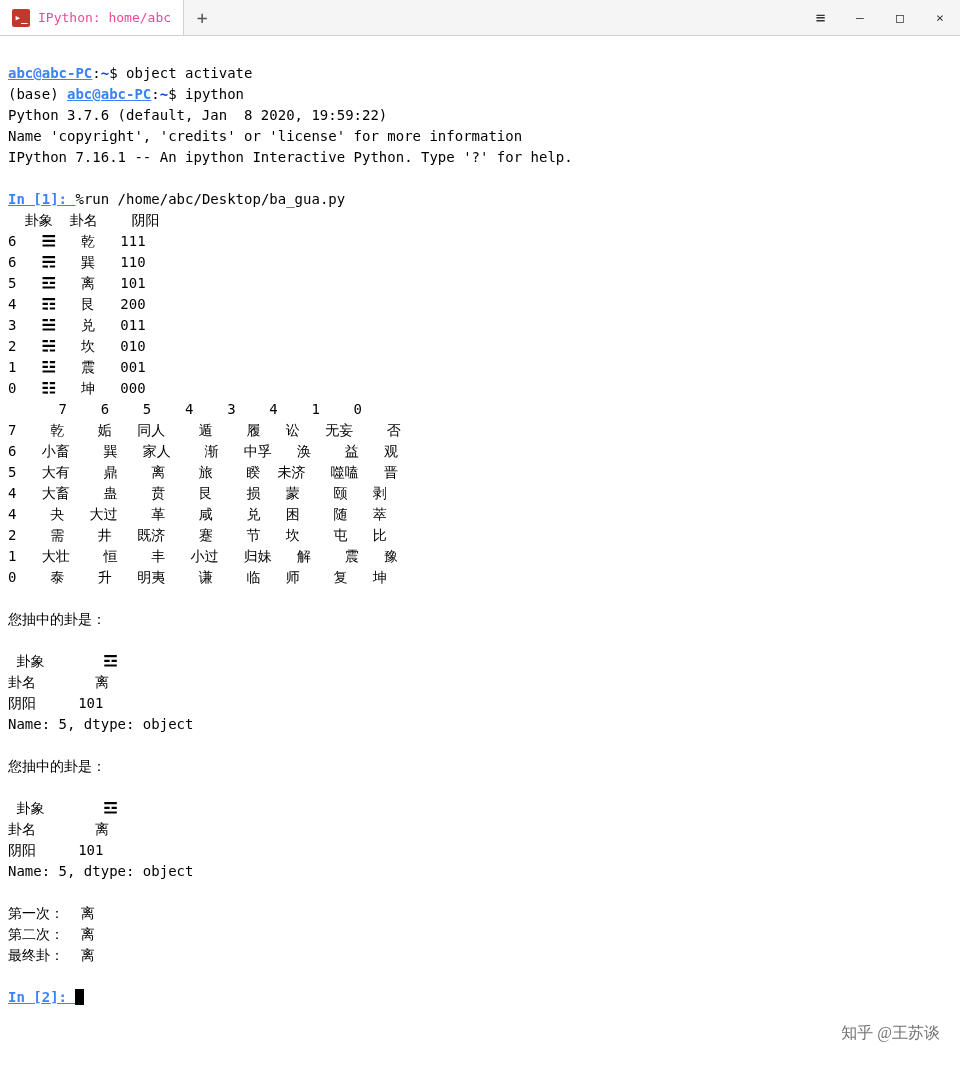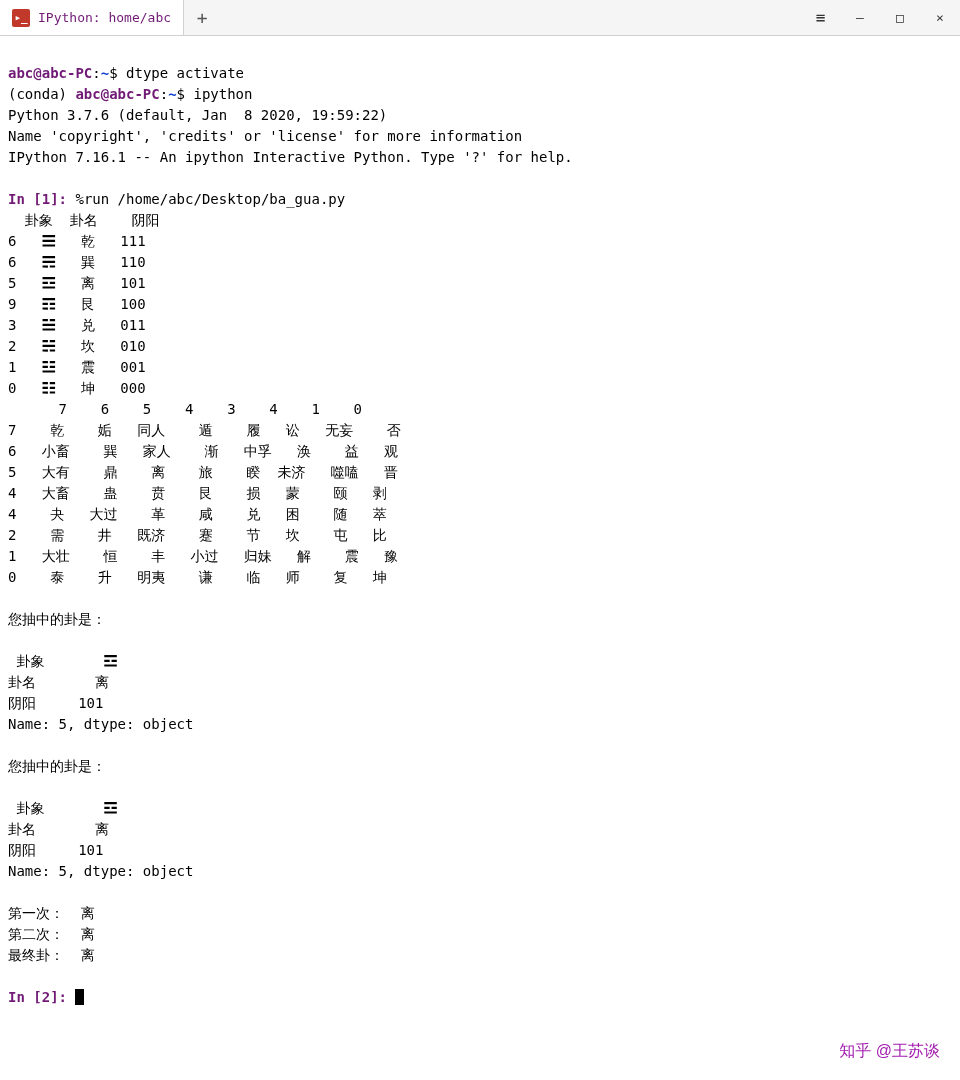--- a/index.html
+++ b/index.html
@@ -33,21 +33,21 @@
   height: 18px;
   background: #c0392b;
   border-radius: 2px;
   display: flex;
   align-items: center;
   justify-content: center;
   color: #fff;
   font-size: 11px;
   font-weight: bold;
 }
-.tab-title { color: #701a75; font-size: 13px; }
+.tab-title { color: #ec4899; font-size: 13px; }
 .newtab {
   width: 36px;
   display: flex;
   align-items: center;
   justify-content: center;
   color: #555;
   font-size: 18px;
 }
 .spacer { flex: 1; }
 .winbtns {
@@ -66,36 +66,36 @@
 .menu-icon {
   font-size: 16px;
   letter-spacing: -1px;
 }
 .terminal {
   padding: 6px 8px;
   line-height: 21px;
   white-space: pre;
   color: #000;
 }
-.green { color: #701a75; font-weight: bold; }
+.green { color: #3b82f6; font-weight: bold; text-decoration: underline; }
 .blue { color: #1040d0; font-weight: bold; }
 .cursor {
   display: inline-block;
   width: 9px;
   height: 16px;
   background: #000;
   vertical-align: text-bottom;
 }
 .watermark {
   position: absolute;
-  bottom: 18px;
+  bottom: 36px;
   right: 20px;
-  color: #a21caf;
+  color: #737373;
   font-size: 16px;
-  font-family: Liberation Sans, sans-serif;
+  font-family: Liberation Serif, serif;
 }
 </style>
 </head>
 <body>
 
 <div class="titlebar">
   <div class="tab">
     <span class="tab-icon">▸_</span>
     <span class="tab-title">IPython: home/abc</span>
   </div>
@@ -103,32 +103,32 @@
   <div class="spacer"></div>
   <div class="winbtns">
     <div class="winbtn menu-icon">≡</div>
     <div class="winbtn">—</div>
     <div class="winbtn">□</div>
     <div class="winbtn">×</div>
   </div>
 </div>
 
 <div class="terminal">
-<span class="green">abc@abc-PC</span><span>:</span><span class="blue">~</span><span>$ </span><span>dtype activate</span>
-<span>(conda) </span><span class="green">abc@abc-PC</span><span>:</span><span class="blue">~</span><span>$ </span><span>ipython</span>
+<span class="green">abc@abc-PC</span><span>:</span><span class="blue">~</span><span>$ </span><span>object activate</span>
+<span>(base) </span><span class="green">abc@abc-PC</span><span>:</span><span class="blue">~</span><span>$ </span><span>ipython</span>
 <span>Python 3.7.6 (default, Jan  8 2020, 19:59:22) </span>
 <span>Name 'copyright', 'credits' or 'license' for more information</span>
 <span>IPython 7.16.1 -- An ipython Interactive Python. Type '?' for help.</span>
 
 <span class="green"><span>In [</span><span>1</span><span>]: </span></span><span>%run /home/abc/Desktop/ba_gua.py</span>
 <span>  卦象  卦名    阴阳</span>
 <span>6   ☰   乾   111</span>
 <span>6   ☴   巽   110</span>
 <span>5   ☲   离   101</span>
-<span>9   ☶   艮   100</span>
+<span>4   ☶   艮   200</span>
 <span>3   ☱   兑   011</span>
 <span>2   ☵   坎   010</span>
 <span>1   ☳   震   001</span>
 <span>0   ☷   坤   000</span>
 <span>      7    6    5    4    3    4    1    0</span>
 <span>7    乾    姤   同人    遁    履   讼   无妄    否</span>
 <span>6   小畜    巽   家人    渐   中孚   涣    益   观</span>
 <span>5   大有    鼎    离    旅    睽  未济   噬嗑   晋</span>
 <span>4   大畜    蛊    贲    艮    损   蒙    颐   剥</span>
 <span>4    夬   大过    革    咸    兑   困    随   萃</span>

